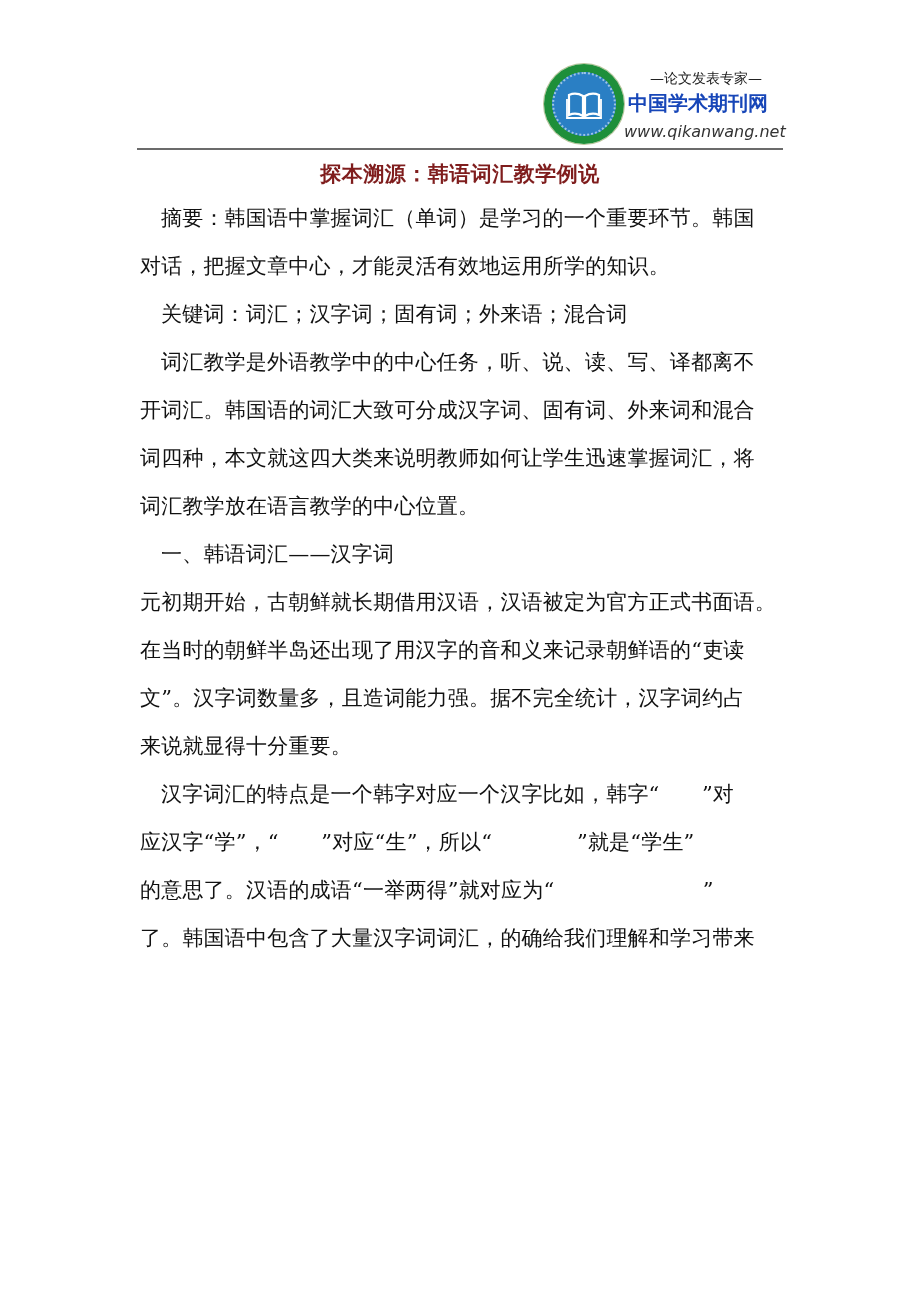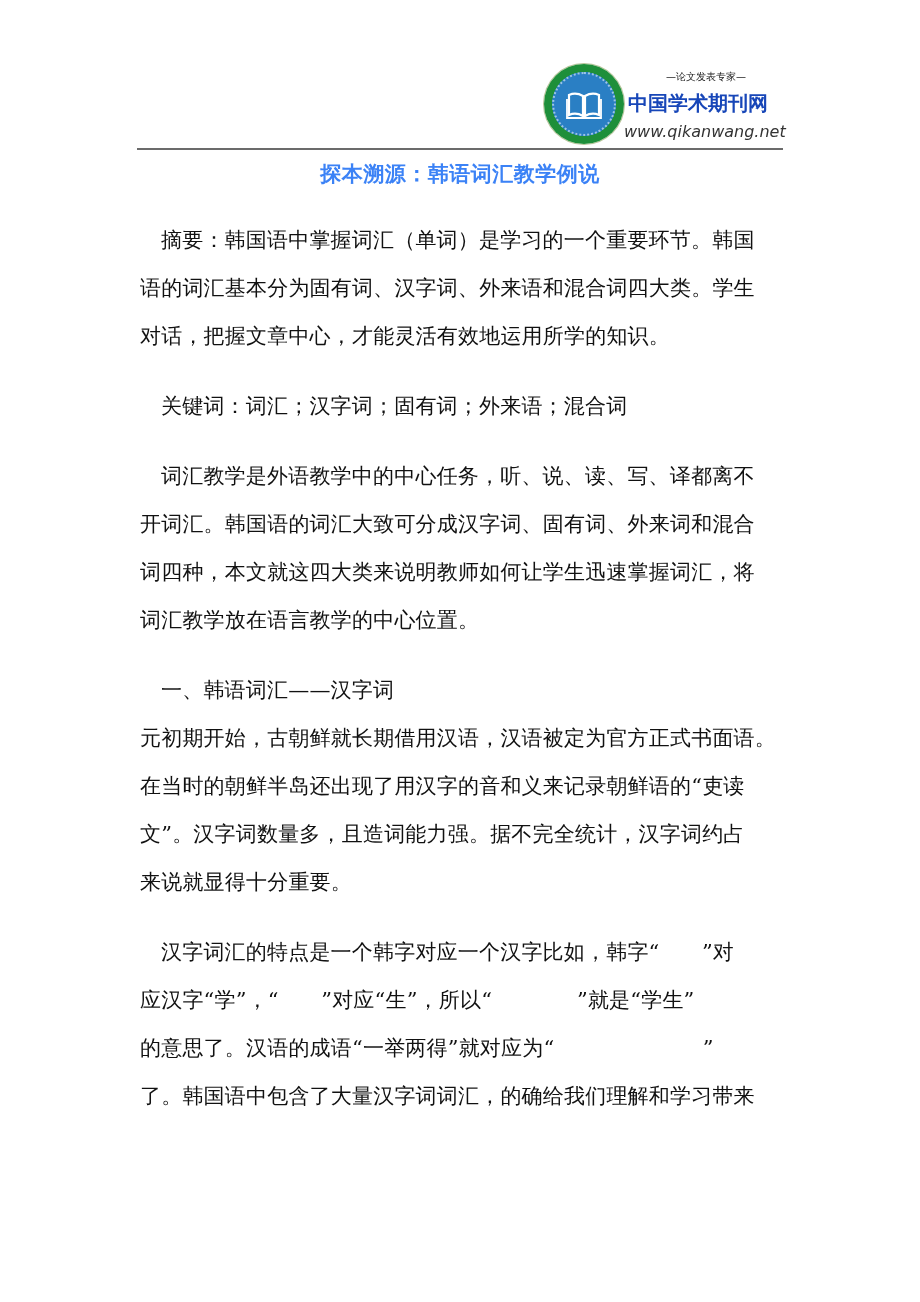--- a/index.html
+++ b/index.html
@@ -17,49 +17,49 @@
     background: radial-gradient(circle at 50% 50%, #2a7fc4 0 56%, #1e8f3a 57% 78%, #c9a23a 79% 84%, #2d8a3c 85% 100%);
     box-shadow: 0 0 0 1px #b8c49a;
   }
   .seal-ring-text {
     position: absolute; left: 8px; top: 8px; width: 64px; height: 64px; border-radius: 50%;
     border: 2px dotted rgba(255,255,255,0.55); box-sizing: border-box;
   }
   .seal-book { position: absolute; left: 22px; top: 27px; width: 36px; height: 28px; }
   .logo-tagline {
     position: absolute; left: 84px; top: 6px; width: 156px; text-align: center;
-    font-family: "DejaVu Sans", sans-serif; font-size: 10px; color: #222; letter-spacing: 0px;
+    font-family: "DejaVu Sans", sans-serif; font-size: 14px; color: #222; letter-spacing: 0px;
   }
   .logo-name {
     position: absolute; left: 84px; top: 26px; width: 160px;
     font-family: "DejaVu Sans", sans-serif; font-size: 20px; font-weight: bold; color: #1746b8;
     letter-spacing: 0px; white-space: nowrap;
   }
   .logo-url {
     position: absolute; left: 80px; top: 58px; width: 164px;
     font-family: "DejaVu Sans", sans-serif; font-size: 16px; color: #333; white-space: nowrap; font-style: italic;
   }
 
   .rule {
     position: absolute; left: 137px; top: 148px; width: 646px; height: 2px;
     background: #6b6b6b;
   }
 
   .title {
     position: absolute; left: 0; top: 160px; width: 920px; text-align: center;
-    font-family: "DejaVu Sans", sans-serif; font-weight: bold; font-size: 21px; color: #3b82f6;
+    font-family: "DejaVu Sans", sans-serif; font-weight: bold; font-size: 21px; color: #7f1d1d;
     letter-spacing: 0.5px;
   }
 
   .body { position: absolute; left: 140px; top: 201px; width: 644px; }
   .line {
     height: 48px; line-height: 34px; font-size: 21px; white-space: nowrap;
     letter-spacing: 0.2px;
   }
-  .indent { padding-left: 21px; margin-top: 22px; }
+  .indent { padding-left: 21px; }
 </style>
 </head>
 <body>
 
 <div class="page">
 
   <div class="logo">
     <div class="seal">
       <div class="seal-ring-text"></div>
       <svg class="seal-book" viewBox="0 0 36 28">
@@ -72,21 +72,20 @@
     <div class="logo-name">中国学术期刊网</div>
     <div class="logo-url">www.qikanwang.net</div>
   </div>
 
   <div class="rule"></div>
 
   <div class="title">探本溯源：韩语词汇教学例说</div>
 
   <div class="body" id="doc-body">
       <div class="line indent">摘要：韩国语中掌握词汇（单词）是学习的一个重要环节。韩国</div>
-      <div class="line">语的词汇基本分为固有词、汉字词、外来语和混合词四大类。学生</div>
       <div class="line">对话，把握文章中心，才能灵活有效地运用所学的知识。</div>
       <div class="line indent">关键词：词汇；汉字词；固有词；外来语；混合词</div>
       <div class="line indent">词汇教学是外语教学中的中心任务，听、说、读、写、译都离不</div>
       <div class="line">开词汇。韩国语的词汇大致可分成汉字词、固有词、外来词和混合</div>
       <div class="line">词四种，本文就这四大类来说明教师如何让学生迅速掌握词汇，将</div>
       <div class="line">词汇教学放在语言教学的中心位置。</div>
       <div class="line indent">一、韩语词汇——汉字词</div>
       <div class="line">元初期开始，古朝鲜就长期借用汉语，汉语被定为官方正式书面语。</div>
       <div class="line">在当时的朝鲜半岛还出现了用汉字的音和义来记录朝鲜语的“吏读</div>
       <div class="line">文”。汉字词数量多，且造词能力强。据不完全统计，汉字词约占</div>

